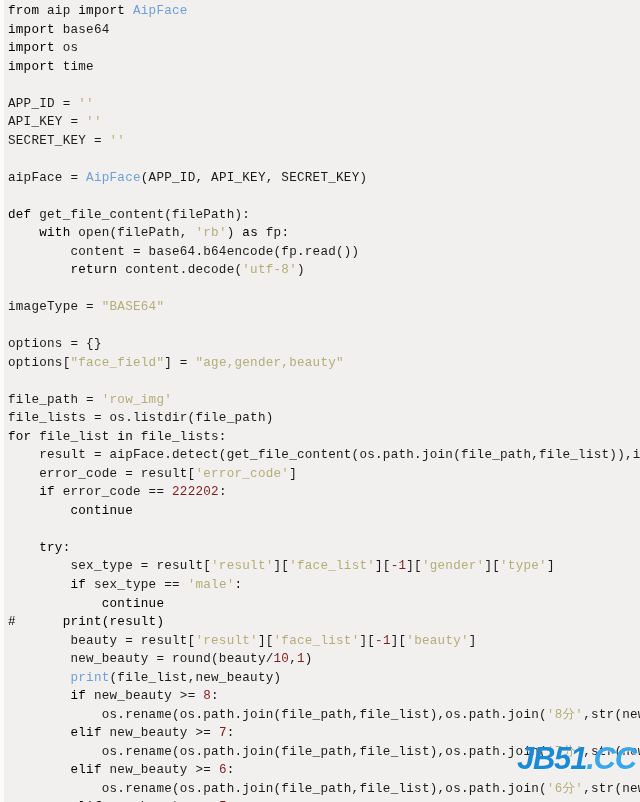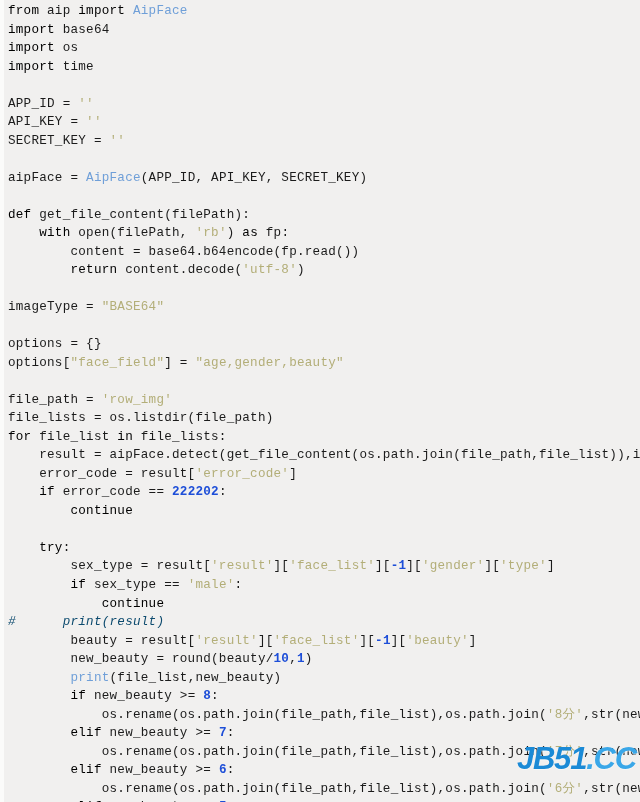--- a/index.html
+++ b/index.html
@@ -49,22 +49,22 @@
   }
   #code-block .ln {
     display: block;
     height: 18.52px;
     white-space: pre;
   }
   
   .kw  { color: #000000; }      
   .bi  { color: #6f9fd8; }      
   .str { color: #b3ae78; }      
-  .num { color: #1d4ed8; font-weight: bold; }      
-  .cmt { color: #0c4a6e; font-style: italic; }      
+  .num { color: #7f1d1d; }      
+  .cmt { color: #000000; }      
   .pl  { color: #1b1b1b; }      
 
   
   #watermark {
     position: absolute;
     right: 4px;
     bottom: 28px;
     z-index: 6;
     font-family: "Liberation Sans", sans-serif;
     font-weight: 700;

